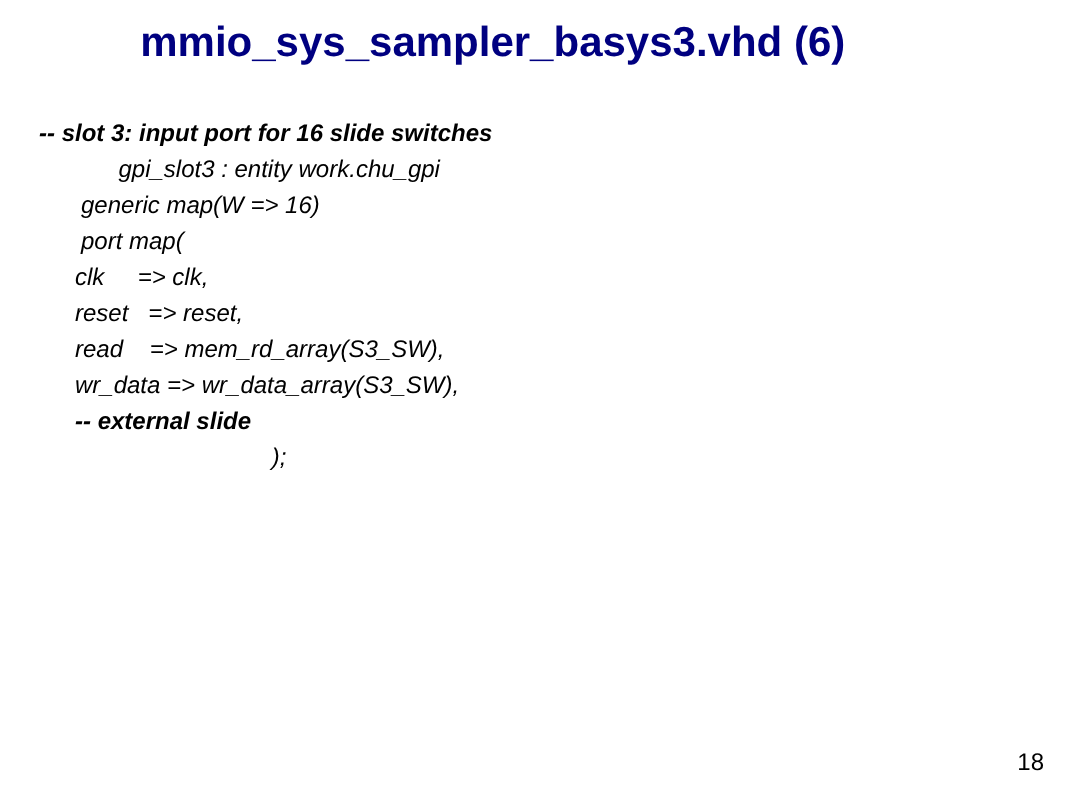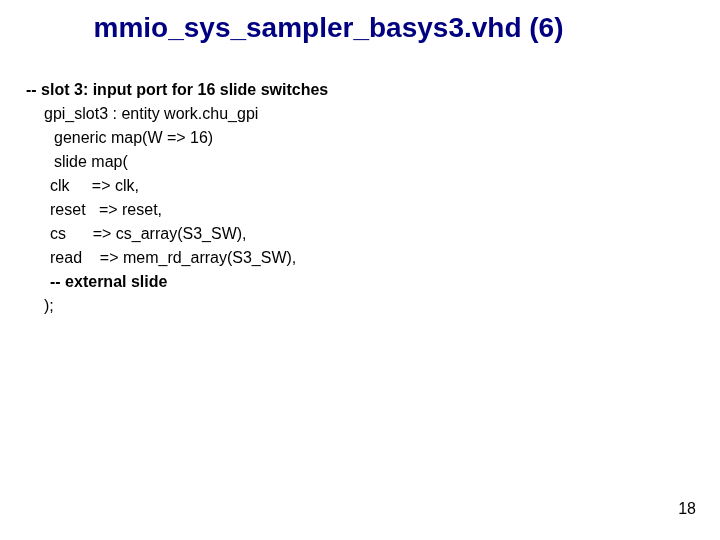--- a/index.html
+++ b/index.html
@@ -22,23 +22,24 @@
     font-weight: bold;
     color: #000080;
   }
   .code-block {
     position: absolute;
     top: 78px;
     left: 26px;
     font-size: 16px;
     color: #000000;
     line-height: 1.5;
+    font-style: italic;
   }
   .l0 { margin-left: 0px; }
-  .l1 { margin-left: 18px; }
+  .l1 { margin-left: 18px; text-align: center; }
   .l2 { margin-left: 28px; }
   .l3 { margin-left: 24px; }
   .bold { font-weight: bold; }
   .row { white-space: pre; }
   .page-num {
     position: absolute;
     right: 24px;
     bottom: 22px;
     font-size: 16px;
     color: #000000;
@@ -46,22 +47,22 @@
 </style>
 </head>
 <body>
 
 <div class="title">mmio_sys_sampler_basys3.vhd (6)</div>
 
 <div class="code-block">
   <div class="row l0 bold">-- slot 3: input port for 16 slide switches</div>
   <div class="row l1">gpi_slot3 : entity work.chu_gpi</div>
   <div class="row l2">generic map(W =&gt; 16)</div>
-  <div class="row l2">slide map(</div>
+  <div class="row l2">port map(</div>
   <div class="row l3">clk     =&gt; clk,</div>
   <div class="row l3">reset   =&gt; reset,</div>
-  <div class="row l3">cs      =&gt; cs_array(S3_SW),</div>
   <div class="row l3">read    =&gt; mem_rd_array(S3_SW),</div>
+  <div class="row l3">wr_data =&gt; wr_data_array(S3_SW),</div>
   <div class="row l3 bold">-- external slide</div>
   <div class="row l1">);</div>
 </div>
 
 <div class="page-num">18</div>
 
 </body></html>

